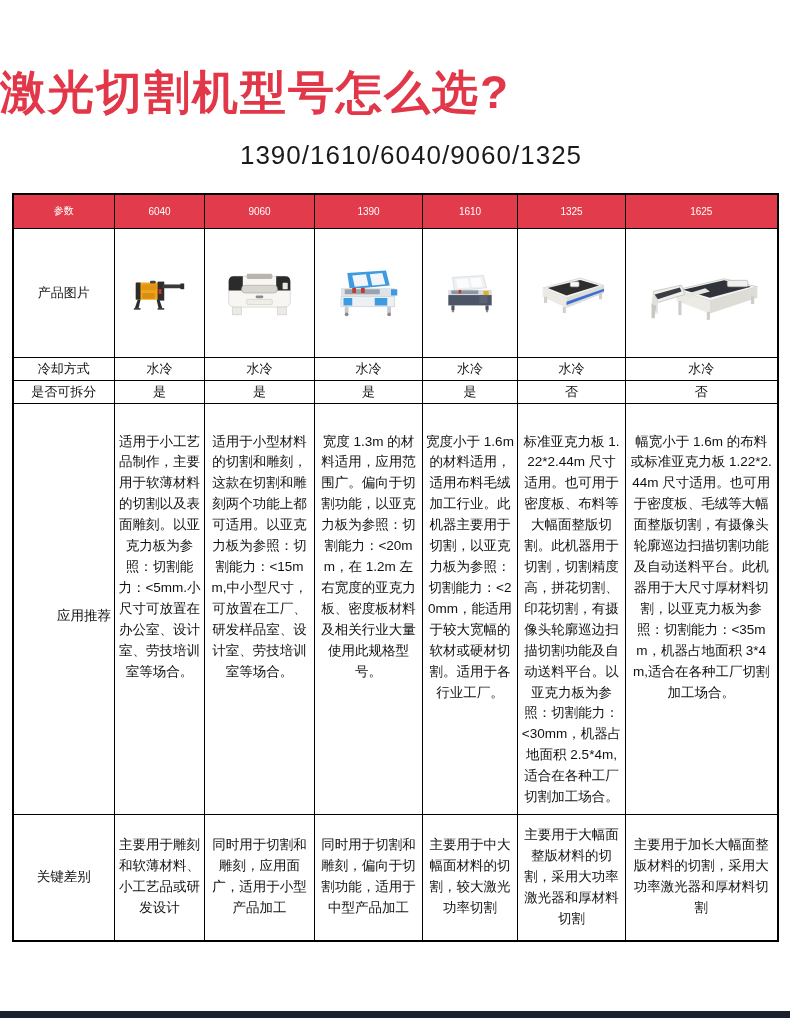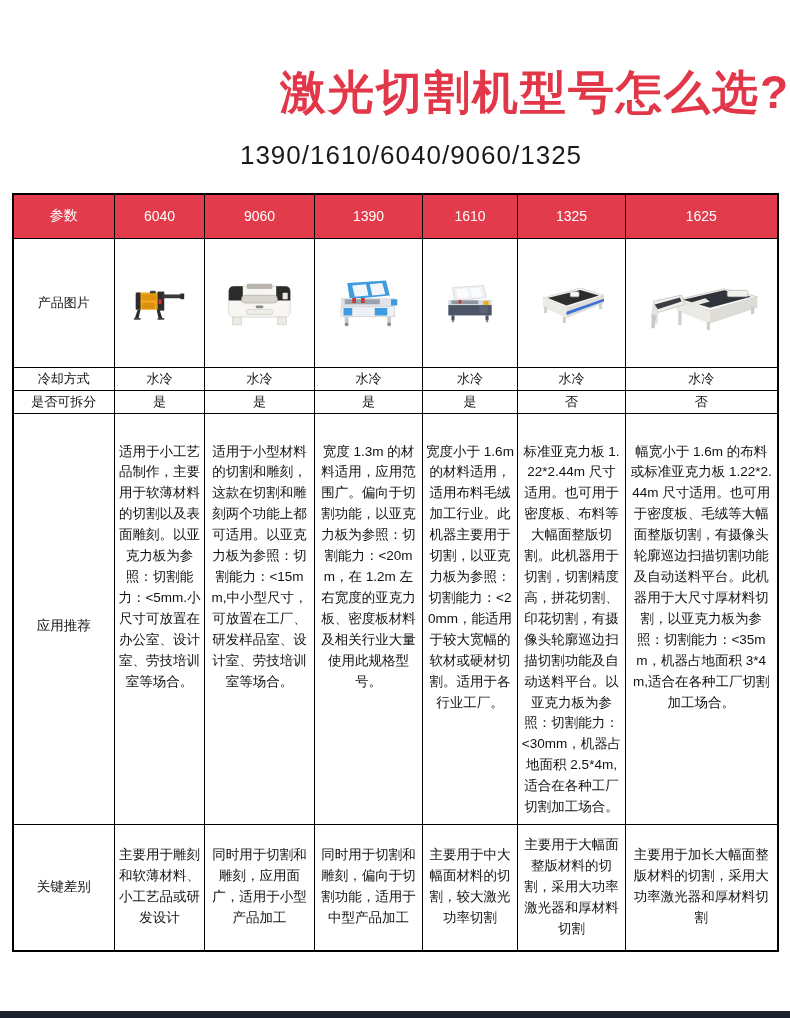--- a/index.html
+++ b/index.html
@@ -10,21 +10,21 @@
   }
   .page {
     position: relative;
     width: 790px;
     height: 1018px;
     background: #ffffff;
     overflow: hidden;
   }
   .title {
     margin-top: 62px;
-    text-align: right;
+    text-align: left;
     font-size: 46px;
     font-weight: 900;
     color: #e23748;
     letter-spacing: 2px;
   }
   .subtitle {
     margin-top: 16px;
     text-align: center;
     font-size: 26px;
     font-weight: 500;
@@ -45,38 +45,38 @@
     vertical-align: middle;
     font-size: 13px;
     color: #111;
     padding: 2px 3px;
     word-break: break-all;
   }
   tr.head-row th {
     background: #e23b4b;
     color: #ffffff;
     font-weight: 400;
-    font-size: 14px;
-    height: 44px;
+    font-size: 10px;
+    height: 34px;
   }
   td.rowlabel {
     font-size: 14px;
     color: #111;
   }
   tr.img-row td { height: 106px; padding: 16px; }
   tr.small-row td { height: 23px; }
   tr.app-row td {
     height: 411px;
     vertical-align: top;
     padding-top: 28px;
     font-size: 13.5px;
     line-height: 1.55;
     text-align: center;
   }
-  tr.app-row td.rowlabel { vertical-align: middle; padding-top: 18px; }
+  tr.app-row td.rowlabel { vertical-align: middle; padding-top: 18px; text-align: right; }
   tr.key-row td {
     height: 127px;
     font-size: 13.5px;
     line-height: 1.55;
   }
   .machine-svg { width: 100%; height: 96px; display: block; }
   .footer-bar {
     position: absolute;
     left: 0;
     bottom: 0;

